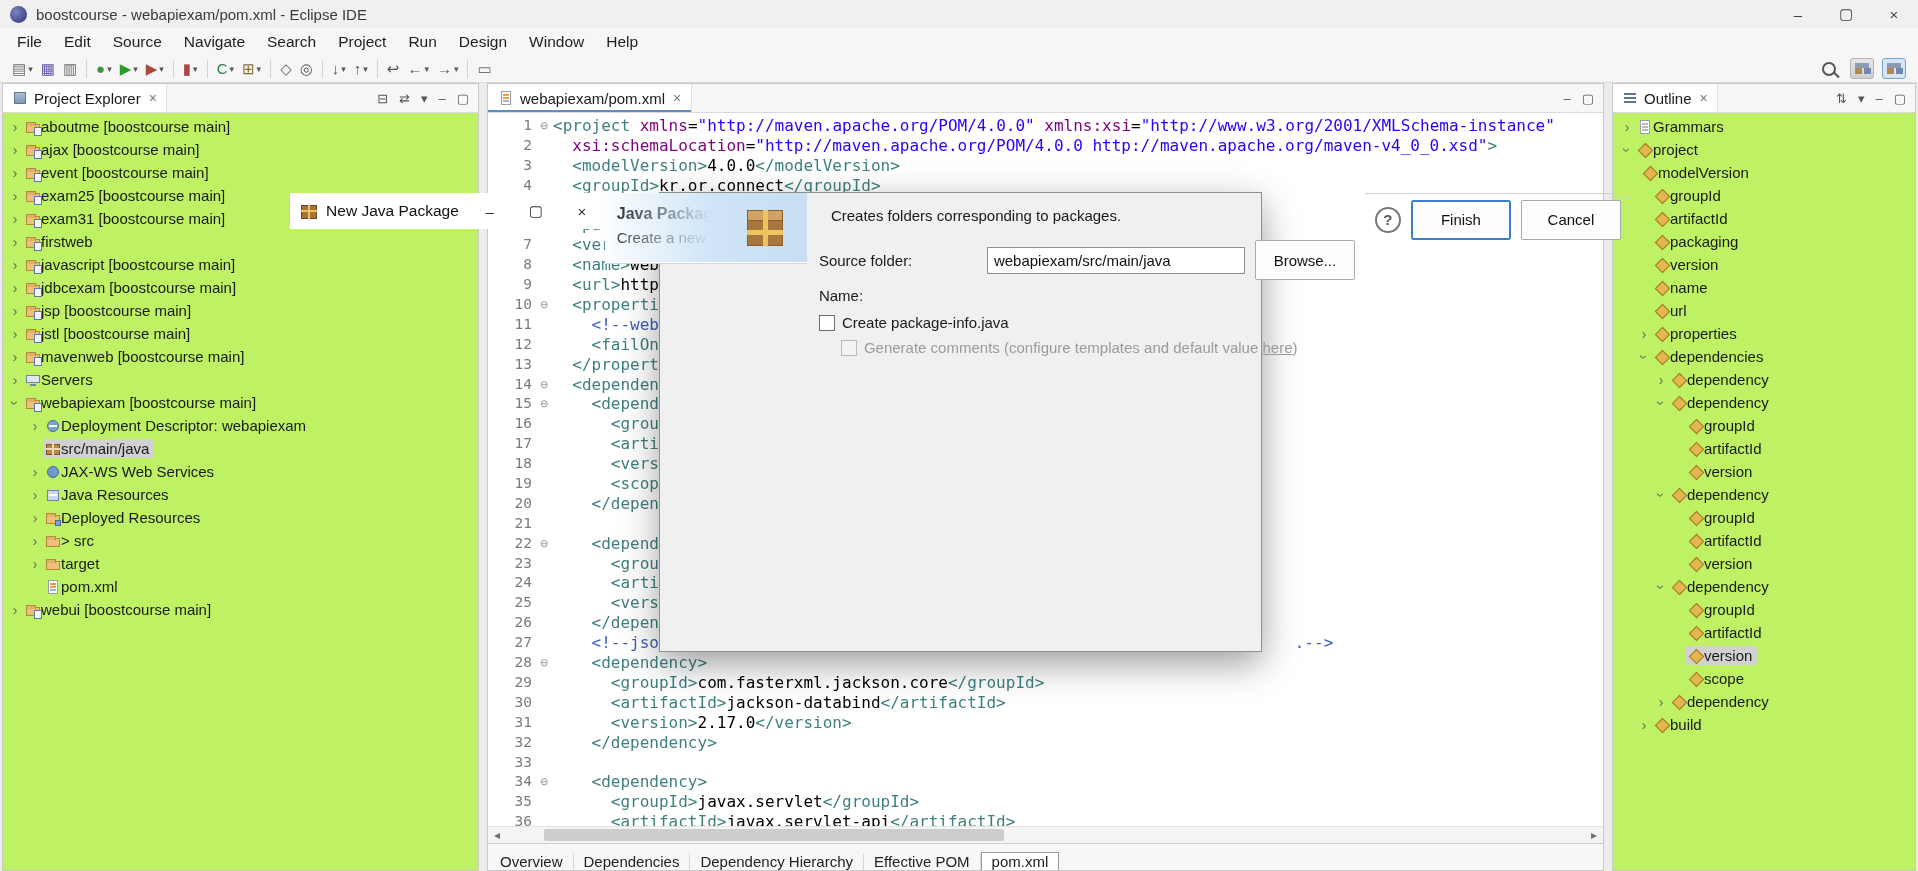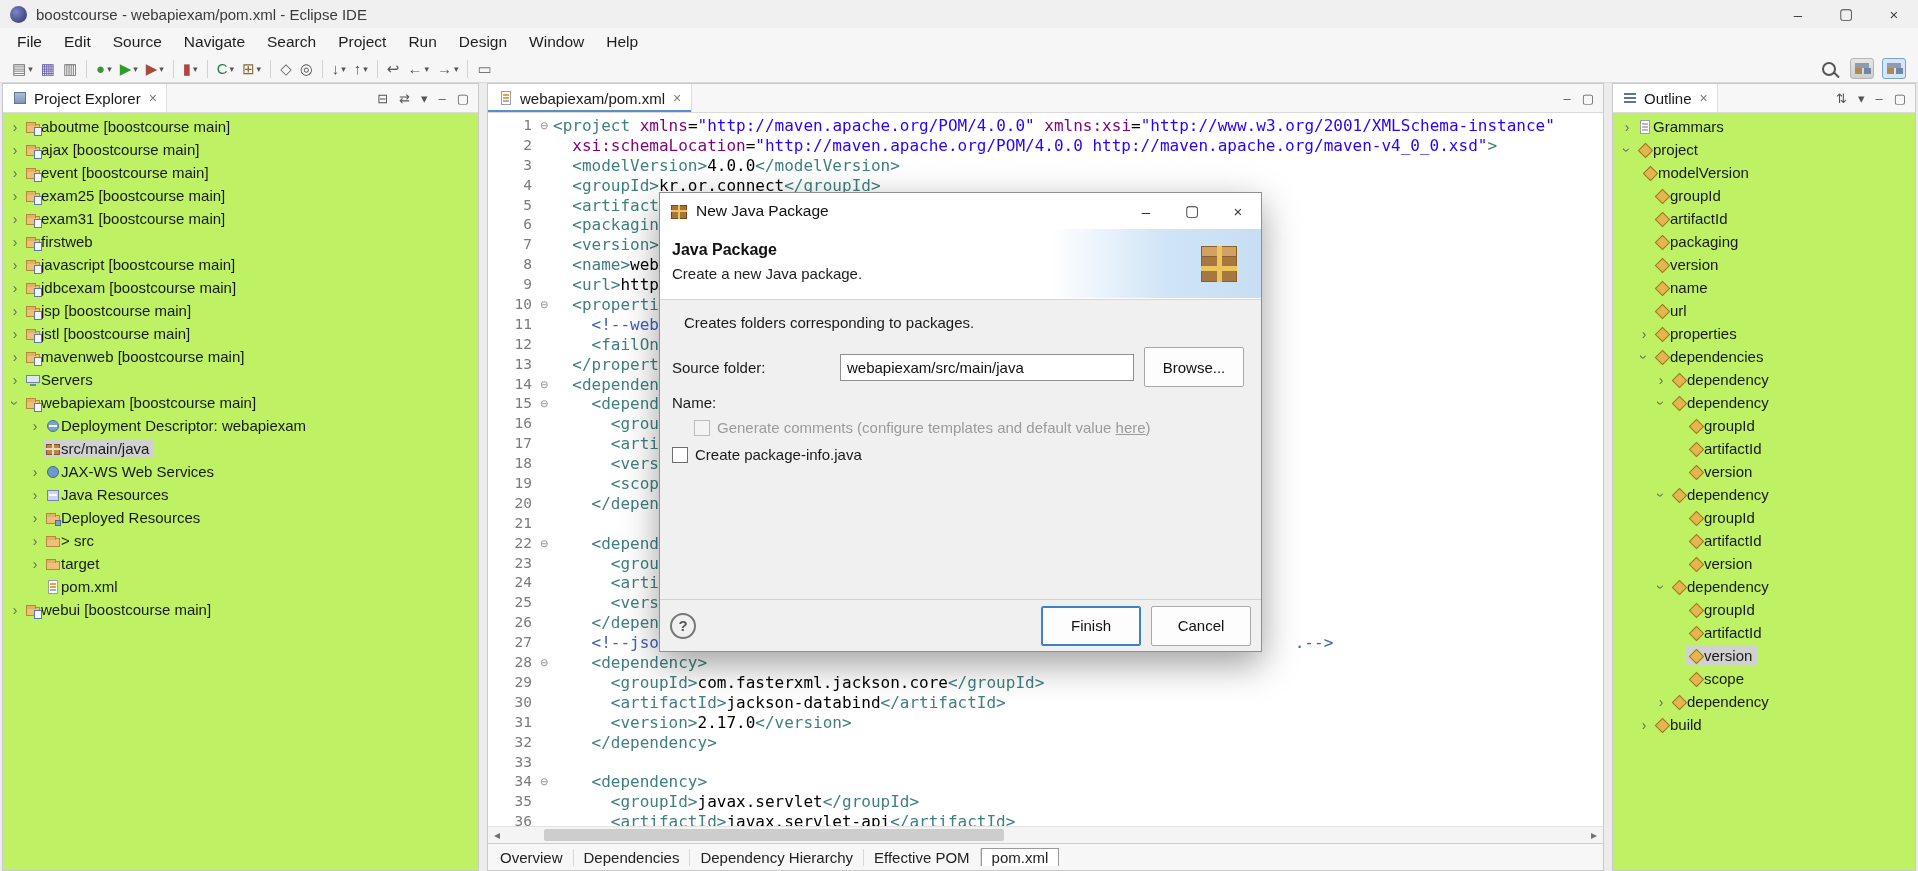--- a/index.html
+++ b/index.html
@@ -84,26 +84,26 @@
   .ln { width:38px; text-align:right; color:#7b7b7b; font-size:14.5px; flex:none; padding-right:4px; }
   .fold { width:17px; flex:none; color:#9a9a9a; font-size:13px; text-align:center; }
   .ctext { white-space:pre; flex:1; }
   .syn-t{color:#3f7f7f} .syn-a{color:#7f007f} .syn-v{color:#2a00ff} .syn-c{color:#3f5fbf} .syn-x{color:#000}
 
   .hscroll { height:17px; border-top:1px solid #e3e3e3; display:flex; align-items:stretch; background:#f4f4f4; flex:none; }
   .sarr { width:18px; display:flex; align-items:center; justify-content:center; color:#707070; font-size:12px; }
   .strack { flex:1; position:relative; }
   .sthumb { position:absolute; left:38px; width:460px; top:2px; bottom:2px; background:#cdcdcd; border-radius:2px; }
 
-  .btabs { height:27px; background:#f7f7f7; border-top:1px solid #ccc; display:flex; align-items:center; padding-left:2px; flex:none; }
+  .btabs { height:27px; background:#f7f7f7; border-top:1px solid #ccc; display:flex; align-items:flex-end; padding-left:2px; flex:none; }
   .btab { display:flex; align-items:center; padding:0 10px; font-size:15px; border-right:1px solid #d8d8d8; color:#222; }
   .btab.active { background:#fff; border:1px solid #9a9a9a; border-bottom:none; }
 
   
-  .dialog { position:absolute; left:659px; top:192px; width:603px; height:460px; background:#f0f0f0; border:1px solid #8f8f8f; box-shadow:0 12px 34px rgba(0,0,0,.38); z-index:50; display:flex; flex-direction:column; font-size:15px;justify-content:center; }
+  .dialog { position:absolute; left:659px; top:192px; width:603px; height:460px; background:#f0f0f0; border:1px solid #8f8f8f; box-shadow:0 12px 34px rgba(0,0,0,.38); z-index:50; display:flex; flex-direction:row; font-size:15px;justify-content:center; }
   .dtitle { height:36px; background:#fff; display:flex; align-items:center; padding-left:10px; gap:8px; flex:none; }
   .dtitle-text { font-size:15.5px; color:#111; }
   .dwbtns { margin-left:auto; display:flex; height:100%; }
   .dwb { width:46px; display:flex; align-items:center; justify-content:center; font-size:15px; color:#333; }
   .ic-pkg-sm { width:18px; height:18px; position:relative; flex:none; }
   .ic-pkg-sm::before { content:""; position:absolute; left:1px; right:1px; top:3px; bottom:1px; background:#a8743c; border:1px solid #6f4a1e; }
   .ic-pkg-sm::after { content:""; position:absolute; left:8px; top:3px; width:2px; bottom:1px; background:#ecc45c; }
   .ic-pkg-sm i { position:absolute; left:1px; right:1px; top:8px; height:2px; background:#ecc45c; }
 
   .dbanner { height:71px; background:#fff; position:relative; flex:none; border-bottom:1px solid #d6d6d6; }
@@ -113,21 +113,21 @@
   .pkg3d { width:44px; height:40px; position:relative; }
   .p-top { position:absolute; left:4px; right:4px; top:2px; height:11px; background:#d2a264; border:1px solid #8a5f2c; }
   .p-body { position:absolute; left:4px; right:4px; top:13px; bottom:2px; background:#a87740; border:1px solid #8a5f2c; border-top:none; }
   .p-rib-v { position:absolute; left:20px; top:2px; bottom:2px; width:5px; background:#ecc45c; }
   .p-rib-h { position:absolute; left:4px; right:4px; top:22px; height:5px; background:#ecc45c; }
 
   .dbody { flex:1; padding:12px 10px 0 10px; }
   .ddesc { color:#1a1a1a; margin:2px 0 16px 14px; }
   .drow { display:flex; align-items:center; margin-bottom:7px; }
   .dlabel { width:170px; flex:none; padding-left:2px; }
-  .dfield { height:27px; border:1px solid #8f8f8f; background:#fff; font-size:15px; font-family:inherit; padding:0 6px; width:294px; flex:none; color:#111; }
+  .dfield { height:27px; border:1px solid #8f8f8f; background:#fff; font-size:15px; font-family:inherit; padding:0 6px; width:258px; flex:none; color:#111; }
   .dfield.focused { border:1px solid #3f80ce; box-shadow:0 0 0 1px #b7d3ef; }
   .dbtn { height:40px; min-width:100px; border:1px solid #a9a9a9; background:#fdfdfd; font-size:15px; font-family:inherit; border-radius:2px; margin-left:10px; color:#111; }
   .dbtn.primary { border-color:#3f80ce; box-shadow:inset 0 0 0 1px #3f80ce; }
   .dcheck { display:flex; align-items:center; margin:10px 0 0 2px; gap:7px; }
   .dcheck.disabled { margin-left:24px; color:#9b9b9b; margin-top:8px; }
   .cb { width:16px; height:16px; border:1px solid #6e6e6e; background:#fff; flex:none; }
   .cb-dis { border-color:#bcbcbc; background:#f3f3f3; }
   .dlink { text-decoration:underline; color:inherit; }
   .dfoot { flex:none; height:52px; border-top:1px solid #d2d2d2; display:flex; align-items:center; padding:0 10px; }
   .dhelp { width:26px; height:26px; border:2px solid #777; border-radius:50%; display:flex; align-items:center; justify-content:center; font-size:15px; font-weight:bold; color:#555; }
@@ -965,27 +965,27 @@
     <div class="dbody">
       <div class="ddesc">Creates folders corresponding to packages.</div>
       <div class="drow">
         <span class="dlabel">Source folder:</span>
         <input class="dfield" value="webapiexam/src/main/java" style="">
         <button class="dbtn">Browse...</button>
       </div>
       <div class="drow">
         <span class="dlabel">Name:</span>
       </div>
+      <div class="dcheck">
+        <span class="cb"></span>
+        <span>Create package-info.java</span>
+      </div>
       <div class="dcheck disabled">
         <span class="cb cb-dis"></span>
         <span><span>Generate comments (configure templates and default value </span><a class="dlink">here</a><span>)</span></span>
-      </div>
-      <div class="dcheck">
-        <span class="cb"></span>
-        <span>Create package-info.java</span>
       </div>
     </div>
     <div class="dfoot">
       <span class="dhelp">?</span>
       <span class="dfbtns">
         <button class="dbtn primary">Finish</button>
         <button class="dbtn">Cancel</button>
       </span>
     </div>
   </div>

